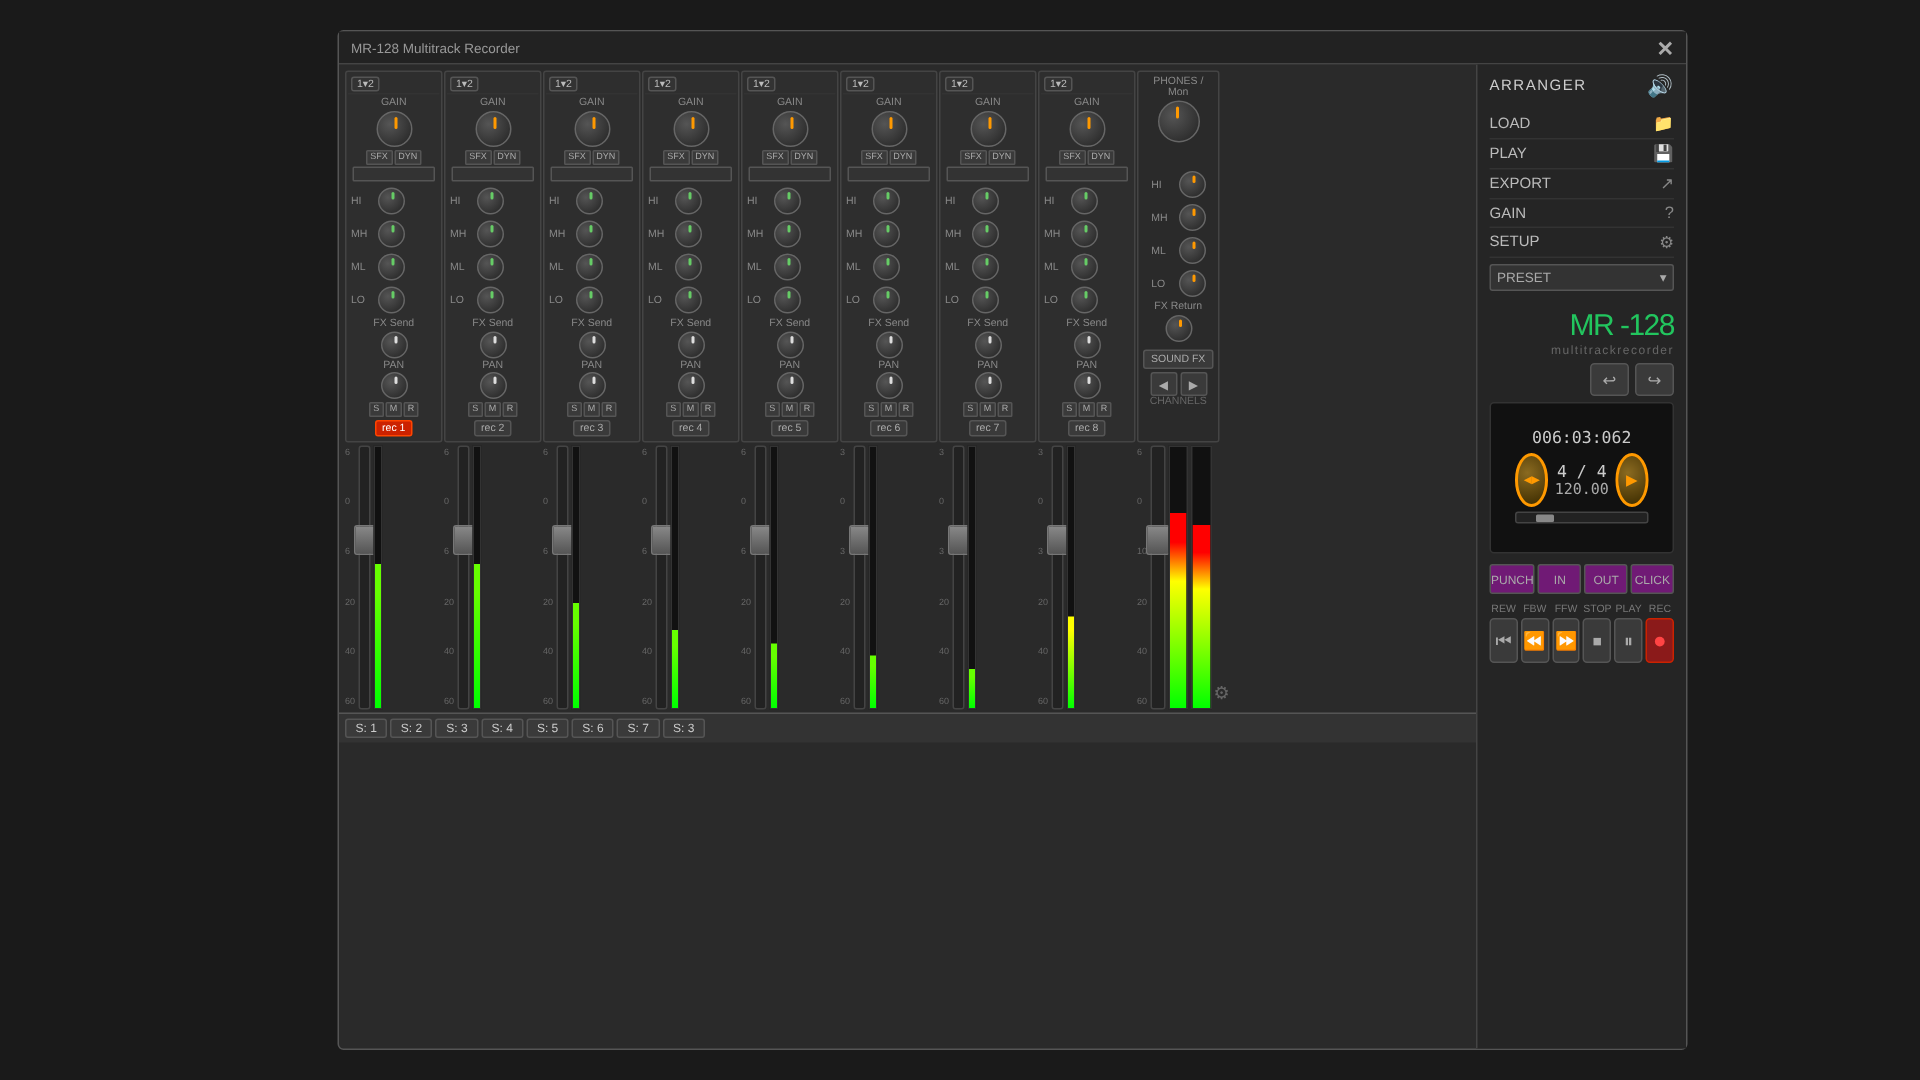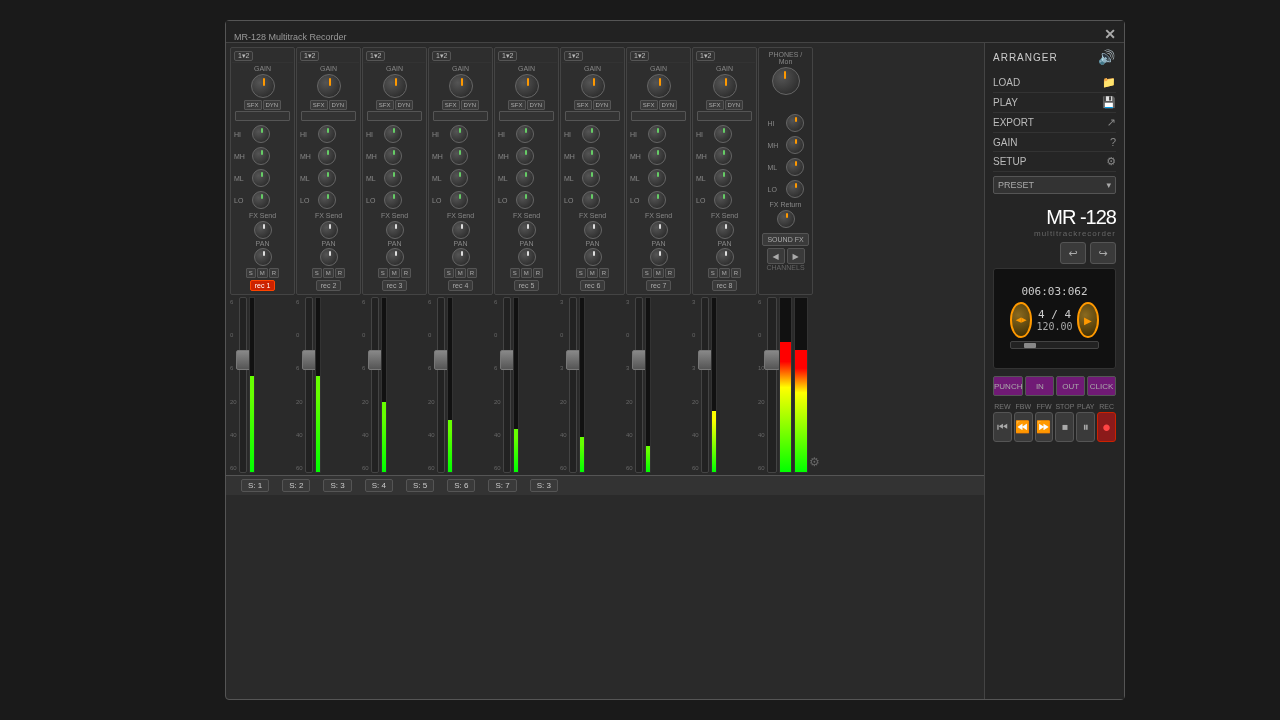--- a/index.html
+++ b/index.html
@@ -19,21 +19,21 @@
       width: 900px;
       height: 680px;
       background: #2a2a2a;
       border: 1px solid #555;
       border-radius: 4px;
     }
     .title-bar {
       background: #222;
       height: 22px;
       display: flex;
-      align-items: flex-end;
+      align-items: center;
       justify-content: space-between;
       padding: 0 8px;
       border-bottom: 1px solid #444;
     }
     .close-btn {
       color: #aaa;
       cursor: pointer;
       font-size: 14px;
       font-weight: bold;
     }
@@ -281,21 +281,20 @@
       border-top: 1px solid #555;
     }
     .scene-btn {
       font-size: 8px;
       color: #ccc;
       padding: 1px 6px;
       background: #3a3a3a;
       border: 1px solid #555;
       border-radius: 2px;
       cursor: pointer;
-      margin-left: 11px;
     }
     
     .right-panel {
       width: 140px;
       background: #252525;
       border-left: 1px solid #444;
       display: flex;
       flex-direction: column;
       padding: 6px 8px;
     }
@@ -341,21 +340,21 @@
       font-size: 9px;
       color: #aaa;
       cursor: pointer;
     }
     .mr128-branding {
       text-align: right;
       margin: 8px 0 4px;
     }
     .mr128-title {
       font-size: 20px;
-      color: #ffffff;
+      color: #22c55e;
       letter-spacing: -1px;
     }
     .mr128-subtitle {
       font-size: 8px;
       color: #666;
       letter-spacing: 1px;
     }
     .undo-redo-row {
       display: flex;
       gap: 4px;

